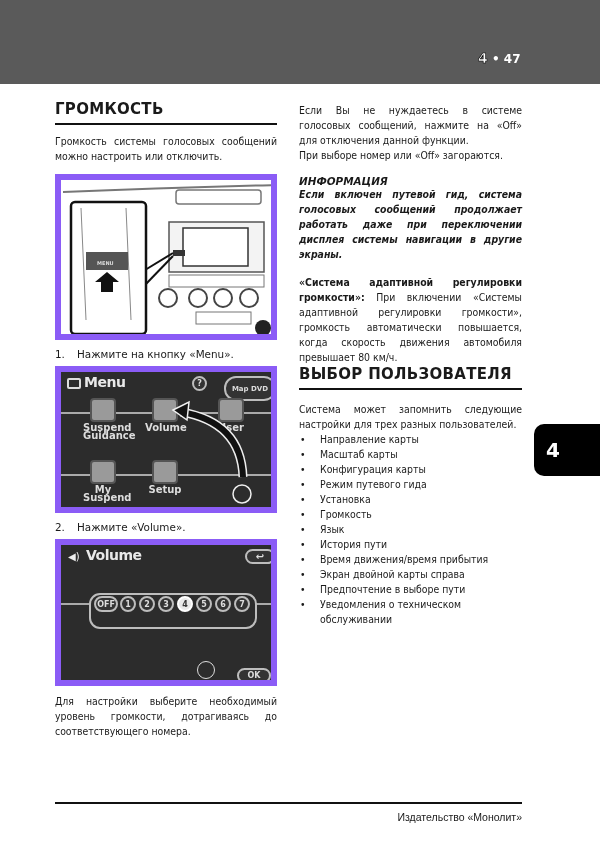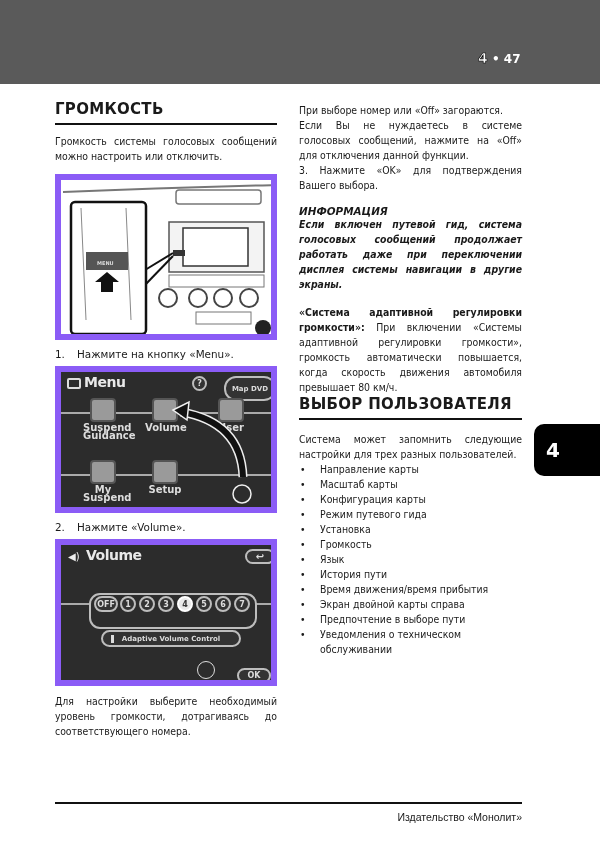--- a/index.html
+++ b/index.html
@@ -134,35 +134,30 @@
     <div id="level-row" style="position:absolute;left:28px;top:48px;height:36px;width:168px;border:2px solid #bdbdbd;border-radius:11px;background:#2c2c2c;box-sizing:border-box;">
         <span class="round-btn" style="width: 24px; border-radius: 8px; left: 3px; top: 1px; height: 16px;">OFF</span>
         <span class="round-btn" style="left: 29px; top: 1px; width: 16px; height: 16px;">1</span>
         <span class="round-btn" style="left: 48px; top: 1px; width: 16px; height: 16px;">2</span>
         <span class="round-btn" style="left: 67px; top: 1px; width: 16px; height: 16px;">3</span>
         <span class="round-btn active" style="left: 86px; top: 1px; width: 16px; height: 16px;">4</span>
         <span class="round-btn" style="left: 105px; top: 1px; width: 16px; height: 16px;">5</span>
         <span class="round-btn" style="left: 124px; top: 1px; width: 16px; height: 16px;">6</span>
         <span class="round-btn" style="left: 143px; top: 1px; width: 16px; height: 16px;">7</span>
       </div>
-    <span class="pill" style="left:40px;top:85px;width:140px;height:17px;">
-      <span style="position:absolute;left:8px;top:3px;width:3px;height:8px;background:#ddd;"></span>
-      <span>Adaptive Volume Control</span>
-    </span>
     <span style="position:absolute;left:136px;top:116px;width:16px;height:16px;border:1.5px solid #ddd;border-radius:50%;"></span>
     <span class="pill" style="left:176px;top:123px;width:34px;height:15px;font-size:8px;">OK</span>
   </div>
 
   <p style="margin-top:8px;">Для настройки выберите необходимый уровень громкости, дотрагиваясь до соответствующего номера.</p>
 </div>
 
 <div class="col-right">
+  <p>Если Вы не нуждаетесь в системе голосовых сообщений, нажмите на «Off» для отключения данной функции.</p>
   <p>При выборе номер или «Off» загораются.</p>
-  <p>Если Вы не нуждаетесь в системе голосовых сообщений, нажмите на «Off» для отключения данной функции.</p>
-  <p>3.  Нажмите «OK» для подтверждения Вашего выбора.</p>
 
   <div class="info-title">ИНФОРМАЦИЯ</div>
   <p class="info-text">Если включен путевой гид, система голосовых сообщений продолжает работать даже при переключении дисплея системы навигации в другие экраны.</p>
 
   <p class="gap"><span class="bold">«Система адаптивной регулировки громкости»:</span><span> При включении «Системы адаптивной регулировки громкости», громкость автоматически повышается, когда скорость движения автомобиля превышает 80 км/ч.</span></p>
 
   <h2 class="section-title section2">ВЫБОР ПОЛЬЗОВАТЕЛЯ</h2>
   <p style="margin-top:12px;">Система может запомнить следующие настройки для трех разных пользователей.</p>
   <ul class="bullets" id="bullet-list">
       <li><span class="dot">•</span><span>Направление карты</span></li>

